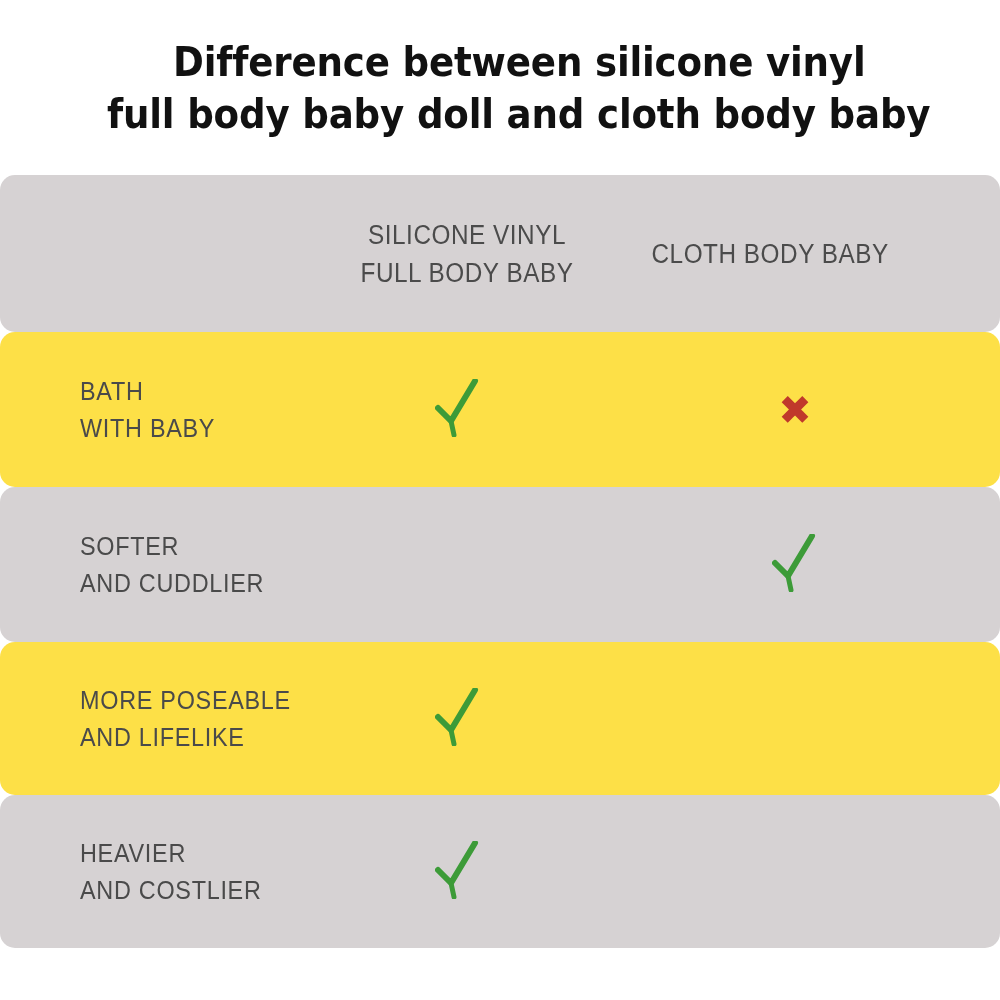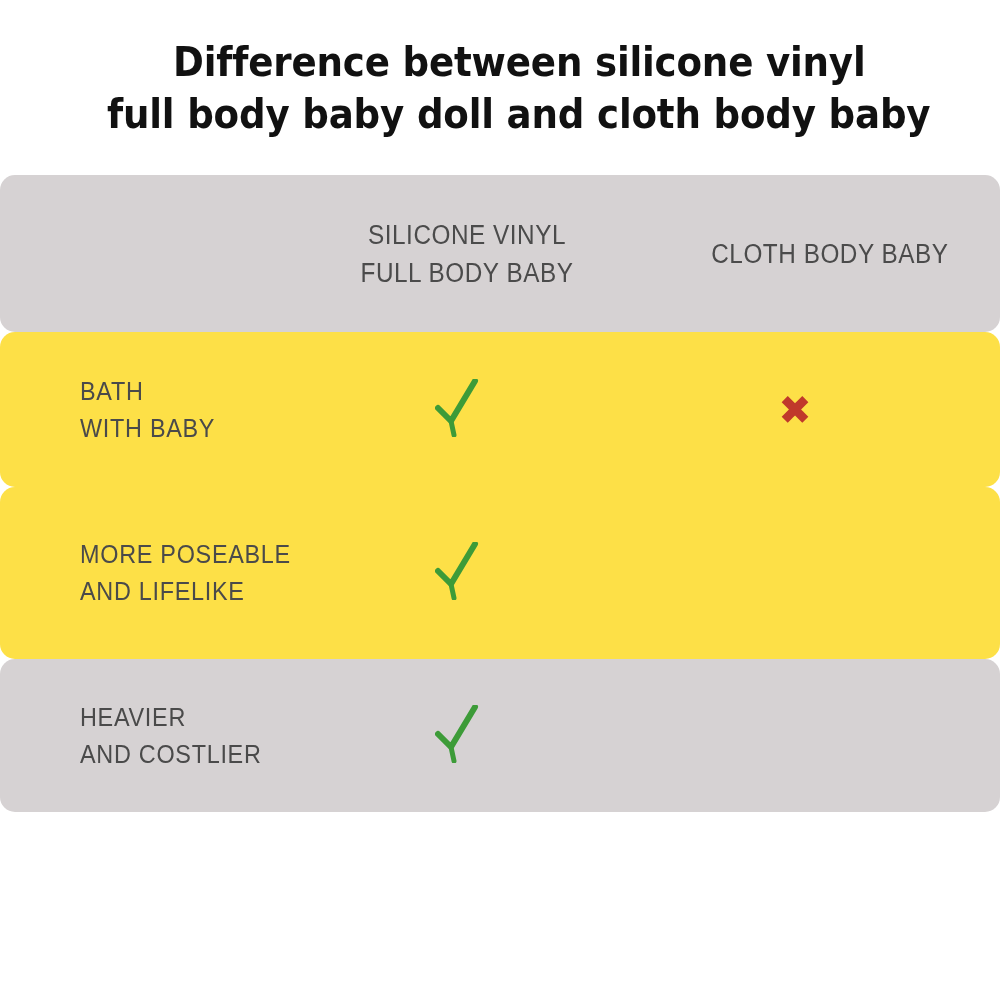--- a/index.html
+++ b/index.html
@@ -57,21 +57,21 @@
     border-radius: 15px;
   }
   .row-shade-dark  { background: #d6d2d3; }
   .row-shade-light { background: #fde047; }
 
   #table-header {
     height: 157px;
     justify-content: flex-start;
   }
   .data-row { height: 155px; }
-  .data-row.row-3 { height: 172px; }
+  .data-row.row-3 { height: 153px; }
   .data-row.row-4 { height: 153px; padding-left: 32px; }
 
   
   .col-label {
     position: absolute;
     left: 80px;
     top: 50%;
     transform: translateY(-50%);
     text-align: left;
   }
@@ -100,21 +100,21 @@
     transform: translate(-50%, -50%);
     width: 330px;
     text-align: center;
   }
   .hdr-col-2 {
     position: absolute;
     left: 800px;
     top: 50%;
     transform: translate(-50%, -50%);
     width: 330px;
-    text-align: right;
+    text-align: left;
   }
   .hdr-text {
     color: #4b4b4b;
     font-family: "Liberation Sans", sans-serif;
     font-size: 27px;
     line-height: 38px;
     letter-spacing: 0.6px;
     transform: scaleX(0.9);
     transform-origin: center center;
     white-space: nowrap;
@@ -179,20 +179,35 @@
           <path d="M3 29 L16 42 L40 2" fill="none" stroke="currentColor" stroke-width="6" stroke-linecap="round" stroke-linejoin="round"></path>
           <path d="M16 42 L19 56" fill="none" stroke="currentColor" stroke-width="5" stroke-linecap="round"></path>
         </svg>
       </span>
     </div>
     <div class="col-mark-2">
       <span class="mark mark-cross">✖</span>
     </div>
   </div>
 
+  <div class="table-row data-row row-2 row-shade-dark">
+    <div class="col-label">
+      <div class="label-text">SOFTER</div>
+      <div class="label-text">AND CUDDLIER</div>
+    </div>
+    <div class="col-mark-1"></div>
+    <div class="col-mark-2">
+      <span class="mark mark-check">
+        <svg width="46" height="58" viewBox="0 0 46 58" aria-hidden="true">
+          <path d="M3 29 L16 42 L40 2" fill="none" stroke="currentColor" stroke-width="6" stroke-linecap="round" stroke-linejoin="round"></path>
+          <path d="M16 42 L19 56" fill="none" stroke="currentColor" stroke-width="5" stroke-linecap="round"></path>
+        </svg>
+      </span>
+    </div>
+  </div>
 
   <div class="table-row data-row row-3 row-shade-light">
     <div class="col-label">
       <div class="label-text">MORE POSEABLE</div>
       <div class="label-text">AND LIFELIKE</div>
     </div>
     <div class="col-mark-1">
       <span class="mark mark-check">
         <svg width="46" height="58" viewBox="0 0 46 58" aria-hidden="true">
           <path d="M3 29 L16 42 L40 2" fill="none" stroke="currentColor" stroke-width="6" stroke-linecap="round" stroke-linejoin="round"></path>

